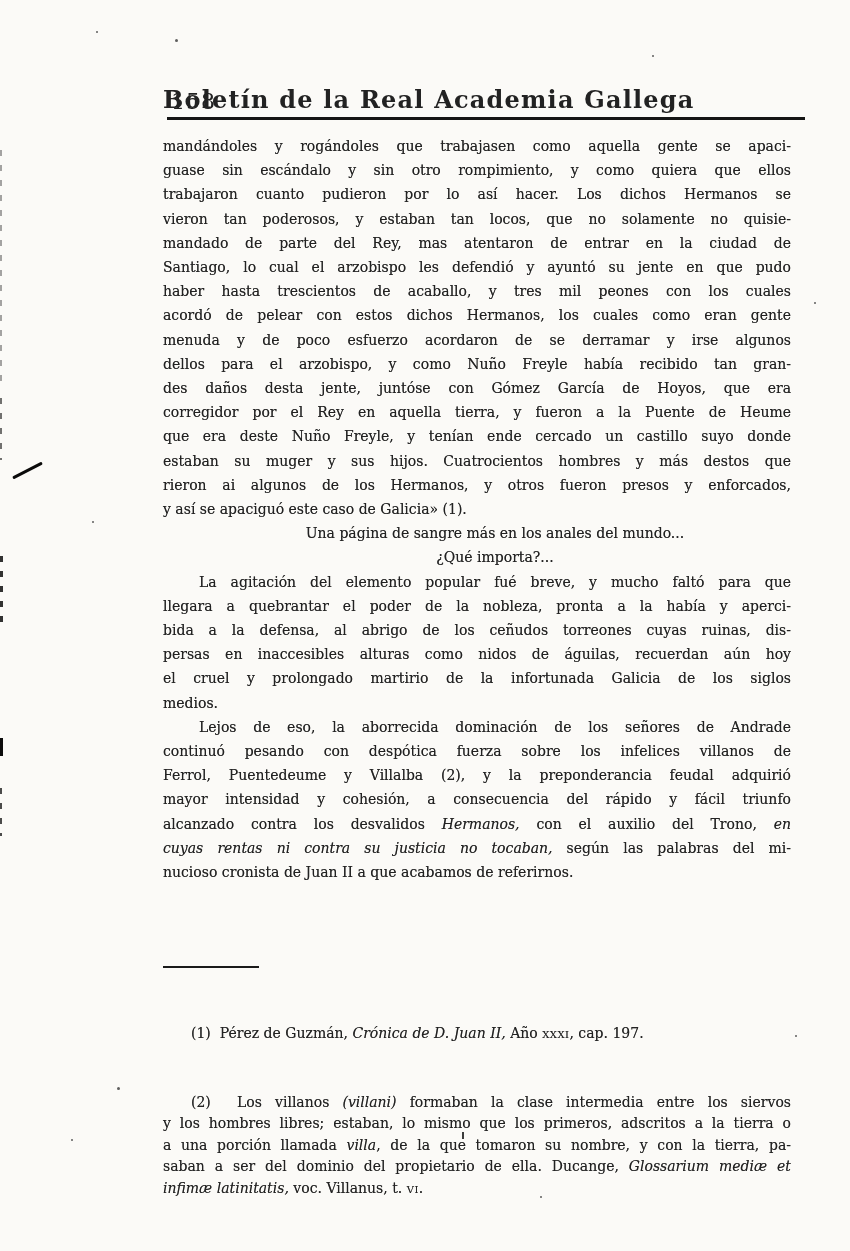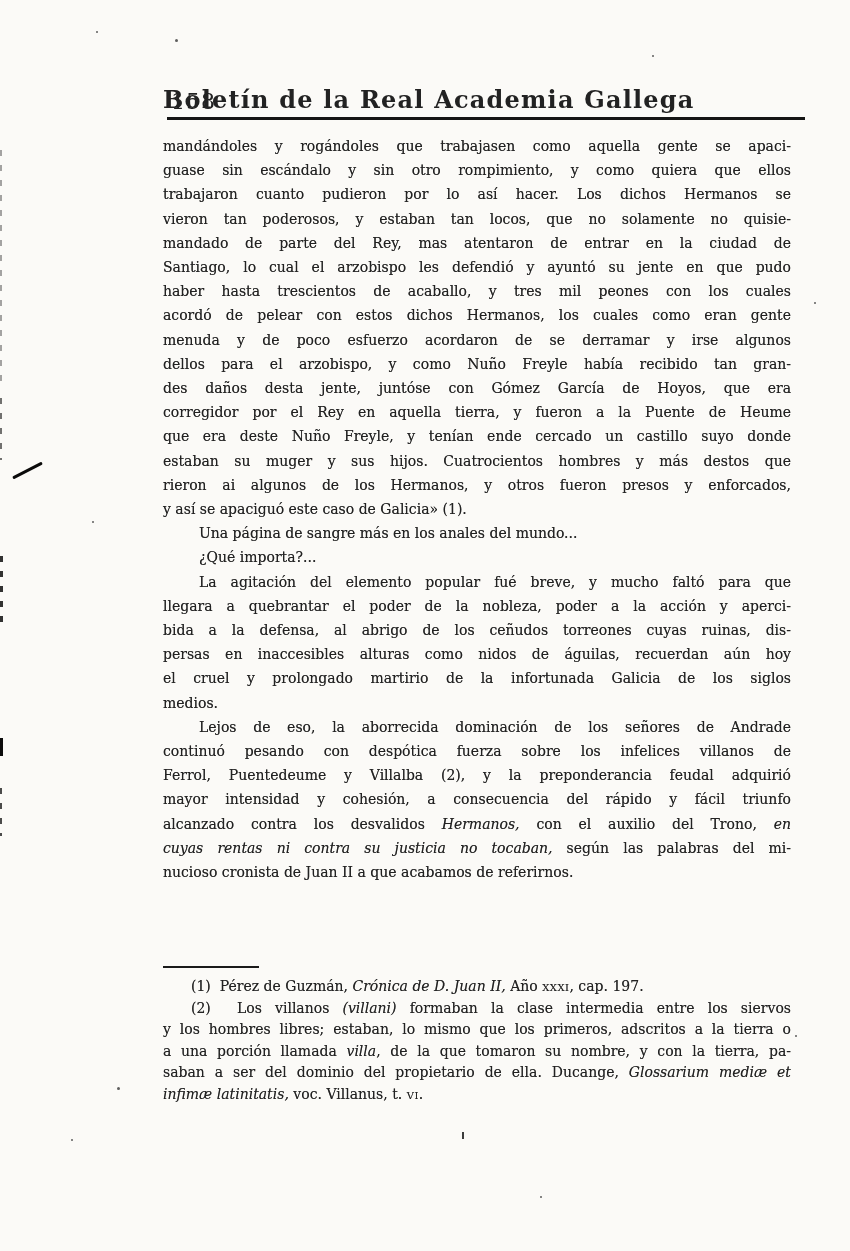--- a/index.html
+++ b/index.html
@@ -21,22 +21,22 @@
     position:absolute; left:163px; top:134px; width:628px;
     font-size:14px; line-height:24.2px; text-shadow:0 0 .5px rgba(20,20,20,.55);
   }
   .footnotes {
     position:absolute; left:163px; top:976px; width:628px;
     font-size:14px; line-height:21.6px; text-shadow:0 0 .4px rgba(20,20,20,.5);
   }
   .fn-rule { position:absolute; left:163px; top:966px; width:96px; height:2px; background:#1a1a1a; }
   .line { min-height:1em; }
   .line.just { text-align:justify; text-align-last:justify; }
-  .body-text .line.indent { text-indent:36px; }
-  .footnotes .line.indent { text-indent:28px; }
+  .body-text .line.indent { text-indent:36px;text-align:center; }
+  .footnotes .line.indent { text-indent:28px;margin-top:47px; }
   i { font-style:italic; }
   .sc { font-variant:small-caps; letter-spacing:.5px; }
   
   .artifact { position:absolute; background:#0c0c0c; }
   .edge-dashes {
     position:absolute; left:0; width:2px; opacity:.55;
     background:repeating-linear-gradient(to bottom,#000 0 6px,transparent 6px 15px);
   }
   .scratch { position:absolute; left:11px; top:469px; width:33px; height:3px;
     background:#0a0a0a; border-radius:2px; transform:rotate(-27deg); }
@@ -71,21 +71,21 @@
         <div class="line"><span>y así se apaciguó este caso de Galicia» (1).</span></div>
       </div>
       <div class="para">
         <div class="line indent"><span>Una página de sangre más en los anales del mundo...</span></div>
       </div>
       <div class="para">
         <div class="line indent"><span>¿Qué importa?...</span></div>
       </div>
       <div class="para">
         <div class="line just indent"><span>La agitación del elemento popular fué breve, y mucho faltó para que</span></div>
-        <div class="line just"><span>llegara a quebrantar el poder de la nobleza, poder a la acción y aperci-</span></div>
+        <div class="line just"><span>llegara a quebrantar el poder de la nobleza, pronta a la había y aperci-</span></div>
         <div class="line just"><span>bida a la defensa, al abrigo de los ceñudos torreones cuyas ruinas, dis-</span></div>
         <div class="line just"><span>persas en inaccesibles alturas como nidos de águilas, recuerdan aún hoy</span></div>
         <div class="line just"><span>el cruel y prolongado martirio de la infortunada Galicia de los siglos</span></div>
         <div class="line"><span>medios.</span></div>
       </div>
       <div class="para">
         <div class="line just indent"><span>Lejos de eso, la aborrecida dominación de los señores de Andrade</span></div>
         <div class="line just"><span>continuó pesando con despótica fuerza sobre los infelices villanos de</span></div>
         <div class="line just"><span>Ferrol, Puentedeume y Villalba (2), y la preponderancia feudal adquirió</span></div>
         <div class="line just"><span>mayor intensidad y cohesión, a consecuencia del rápido y fácil triunfo</span></div>

